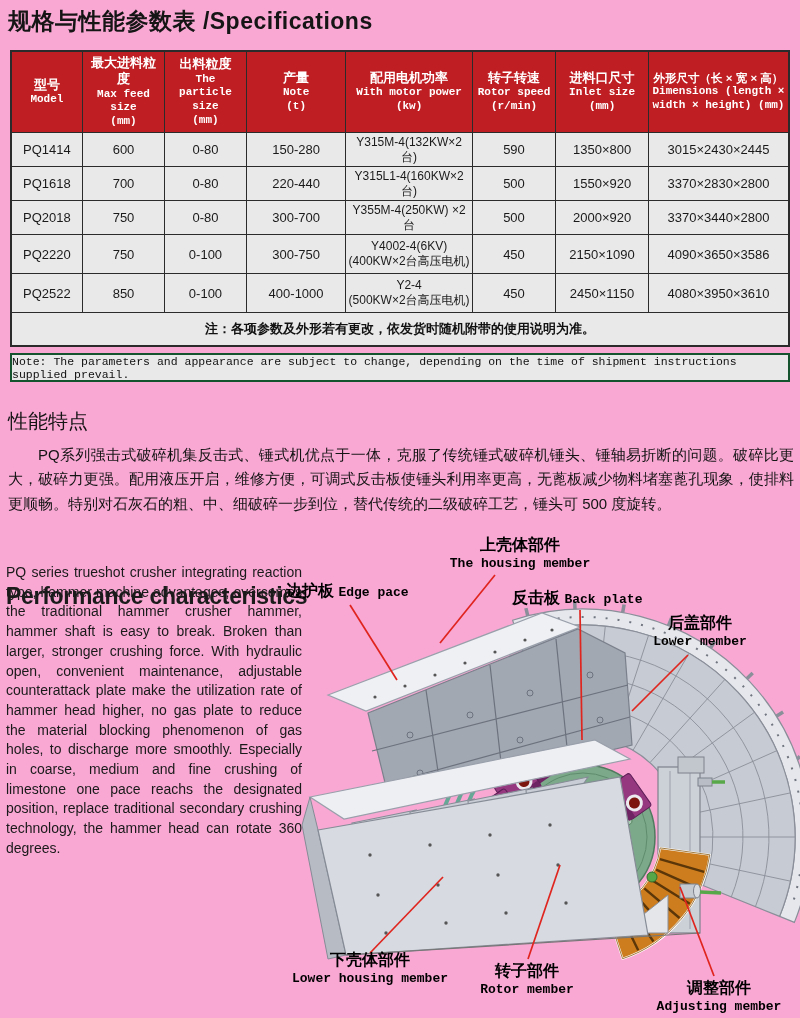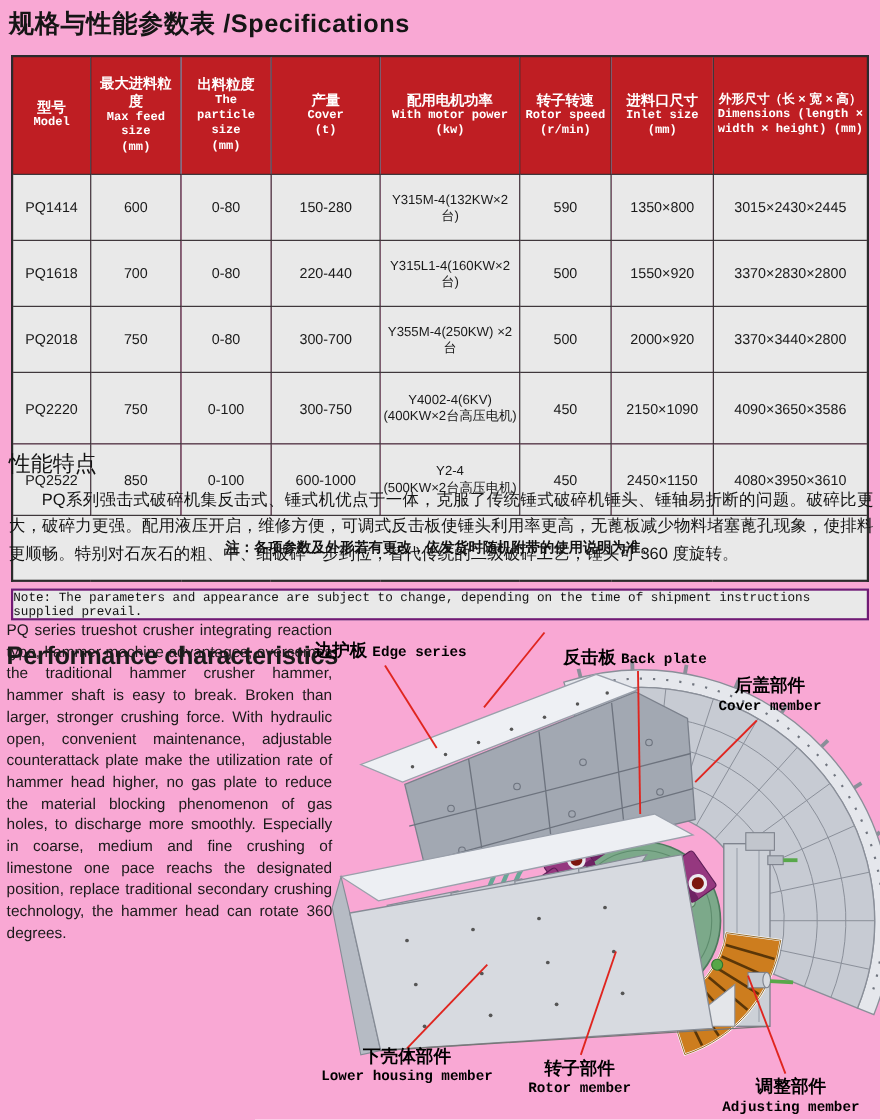--- a/index.html
+++ b/index.html
@@ -3,31 +3,31 @@
 <meta charset="utf-8">
 <style>
   html,body{margin:0;padding:0;background:#fff;}
   .page{position:relative;width:800px;height:1018px;background:#f9a8d4;overflow:hidden;
         font-family:"Liberation Sans", sans-serif;color:#111;}
   .title{position:absolute;left:8px;top:6px;font-size:23px;font-weight:bold;color:#151515;letter-spacing:.5px;}
 
   
   .spec-wrap{position:absolute;left:10px;top:50px;width:780px;}
   table.spec{border-collapse:collapse;table-layout:fixed;width:780px;border:2px solid #2b2b2b;}
-  table.spec td,table.spec th{border:1.5px solid #2b2b2b;text-align:center;vertical-align:middle;padding:14px 2px;overflow:hidden;}
+  table.spec td,table.spec th{border:1.5px solid #2b2b2b;text-align:center;vertical-align:middle;padding:1px 2px;overflow:hidden;}
   table.spec th{background:#bf1e23;color:#fff;font-weight:bold;height:78px;}
   .th-zh{display:block;font-size:13px;line-height:1.25;}
   .th-zh.small{font-size:11.5px;}
   .th-en{display:block;font-family:"Liberation Mono", monospace;font-size:11px;line-height:1.25;white-space:pre-line;font-weight:bold;}
   td.cell{background:#e9e9e9;font-size:13px;color:#1a1a1a;}
   tr.r-sm td{height:31px;}
   tr.r-lg td{height:36px;}
   td.motor{font-size:12px;white-space:pre-line;line-height:1.25;}
   td.note-zh{background:#e9e9e9;font-weight:bold;font-size:13px;height:30px;}
-  .note-en-box{margin-top:6px;border:2px solid #701a75;background:#e9e9e9;height:25px;display:flex;align-items:center;justify-content:center;
+  .note-en-box{margin-top:6px;border:2px solid #14532d;background:#e9e9e9;height:25px;display:flex;align-items:center;justify-content:center;
      font-family:"Liberation Mono", monospace;font-size:11.5px;color:#111;}
 
   
   .h-zh{position:absolute;left:8px;top:408px;font-size:20px;font-weight:normal;color:#141414;}
   .p-zh{position:absolute;left:8px;top:443px;width:786px;font-size:15px;line-height:1.62;text-align:justify;text-indent:2em;color:#141414;}
 
   
   .h-en{position:absolute;left:6px;top:543px;font-size:23px;font-weight:bold;color:#1b1b1b;letter-spacing:-0.3px;margin-top:40px;}
   .p-en{position:absolute;left:6px;top:563px;width:296px;font-size:14px;line-height:19.7px;text-align:justify;color:#1a1a1a;}
 
@@ -77,21 +77,21 @@
 (mm)</span>
             </th>
         <th>
               <span class="th-zh">出料粒度</span>
               <span class="th-en">The particle
 size
 (mm)</span>
             </th>
         <th>
               <span class="th-zh">产量</span>
-              <span class="th-en">Cover
+              <span class="th-en">Note
 (t)</span>
             </th>
         <th>
               <span class="th-zh">配用电机功率</span>
               <span class="th-en">With motor power
 (kw)</span>
             </th>
         <th>
               <span class="th-zh">转子转速</span>
               <span class="th-en">Rotor speed
@@ -146,37 +146,37 @@
             <td class="cell motor">Y4002-4(6KV)
 (400KW×2台高压电机)</td>
             <td class="cell">450</td>
             <td class="cell">2150×1090</td>
             <td class="cell">4090×3650×3586</td>
       </tr>
       <tr class="r-lg">
         <td class="cell">PQ2522</td>
             <td class="cell">850</td>
             <td class="cell">0-100</td>
-            <td class="cell">600-1000</td>
+            <td class="cell">400-1000</td>
             <td class="cell motor">Y2-4
 (500KW×2台高压电机)</td>
             <td class="cell">450</td>
             <td class="cell">2450×1150</td>
             <td class="cell">4080×3950×3610</td>
       </tr>
       <tr>
         <td class="note-zh" colspan="8">注：各项参数及外形若有更改，依发货时随机附带的使用说明为准。</td>
       </tr>
     </tbody>
       </table>
     <div class="note-en-box">Note: The parameters and appearance are subject to change, depending on the time of shipment instructions supplied prevail.</div>
   </div>
 
   <div class="h-zh">性能特点</div>
-  <div class="p-zh">PQ系列强击式破碎机集反击式、锤式机优点于一体，克服了传统锤式破碎机锤头、锤轴易折断的问题。破碎比更大，破碎力更强。配用液压开启，维修方便，可调式反击板使锤头利用率更高，无蓖板减少物料堵塞蓖孔现象，使排料更顺畅。特别对石灰石的粗、中、细破碎一步到位，替代传统的二级破碎工艺，锤头可 360 度旋转。</div>
+  <div class="p-zh">PQ系列强击式破碎机集反击式、锤式机优点于一体，克服了传统锤式破碎机锤头、锤轴易折断的问题。破碎比更大，破碎力更强。配用液压开启，维修方便，可调式反击板使锤头利用率更高，无蓖板减少物料堵塞蓖孔现象，使排料更顺畅。特别对石灰石的粗、中、细破碎一步到位，替代传统的二级破碎工艺，锤头可 500 度旋转。</div>
 
   <div class="h-en">Performance characteristics</div>
   <div class="p-en">PQ series trueshot crusher integrating reaction type, hammer machine advantages, overcomes the traditional hammer crusher hammer, hammer shaft is easy to break. Broken than larger, stronger crushing force. With hydraulic open, convenient maintenance, adjustable counterattack plate make the utilization rate of hammer head higher, no gas plate to reduce the material blocking phenomenon of gas holes, to discharge more smoothly. Especially in coarse, medium and fine crushing of limestone one pace reachs the designated position, replace traditional secondary crushing technology, the hammer head can rotate 360 degrees.</div>
 
   <div class="diagram">
     <svg width="520" height="483" viewBox="0 0 520 483">
 
       <g>
         <path d="M232.6,85.2 A228,228 0 0 1 514.4,387.4 L499.6,381.4 A212,212 0 0 0 237.5,100.4 Z" fill="#e5e7ec" stroke="#8a8f99" stroke-width="1.2"></path>
 
@@ -338,29 +338,33 @@
         <line x1="215" y1="40" x2="160" y2="108"></line>
         <line x1="70" y1="70" x2="117" y2="145"></line>
         <line x1="300" y1="75" x2="302" y2="205"></line>
         <line x1="408" y1="120" x2="352" y2="176"></line>
         <line x1="163" y1="342" x2="90" y2="418"></line>
         <line x1="280" y1="330" x2="248" y2="424"></line>
         <line x1="400" y1="352" x2="434" y2="441"></line>
       </g>
     </svg>
 
+    <div class="lbl lbl-housing">
+      <span class="zh">上壳体部件</span>
+      <span class="en">The housing member</span>
+    </div>
     <div class="lbl inline lbl-edge">
-      <span class="zh">边护板 </span><span class="en">Edge series</span>
+      <span class="zh">边护板 </span><span class="en">Edge pace</span>
     </div>
     <div class="lbl inline lbl-back">
       <span class="zh">反击板 </span><span class="en">Back plate</span>
     </div>
     <div class="lbl lbl-cover">
       <span class="zh">后盖部件</span>
-      <span class="en">Cover member</span>
+      <span class="en">Lower member</span>
     </div>
     <div class="lbl lbl-lower">
       <span class="zh">下壳体部件</span>
       <span class="en">Lower housing member</span>
     </div>
     <div class="lbl lbl-rotor">
       <span class="zh">转子部件</span>
       <span class="en">Rotor member</span>
     </div>
     <div class="lbl lbl-adjust">

